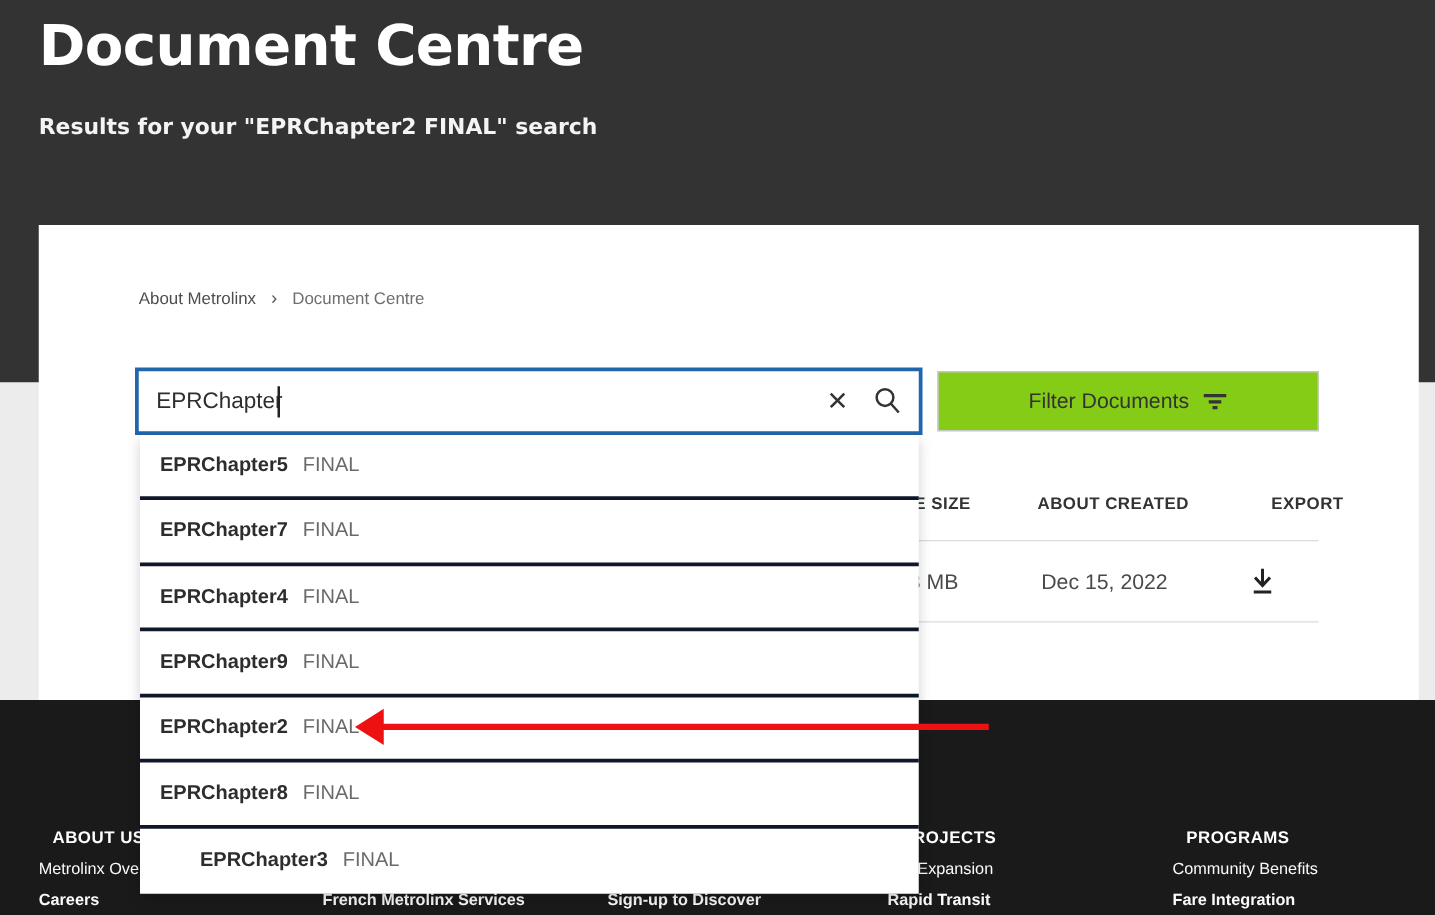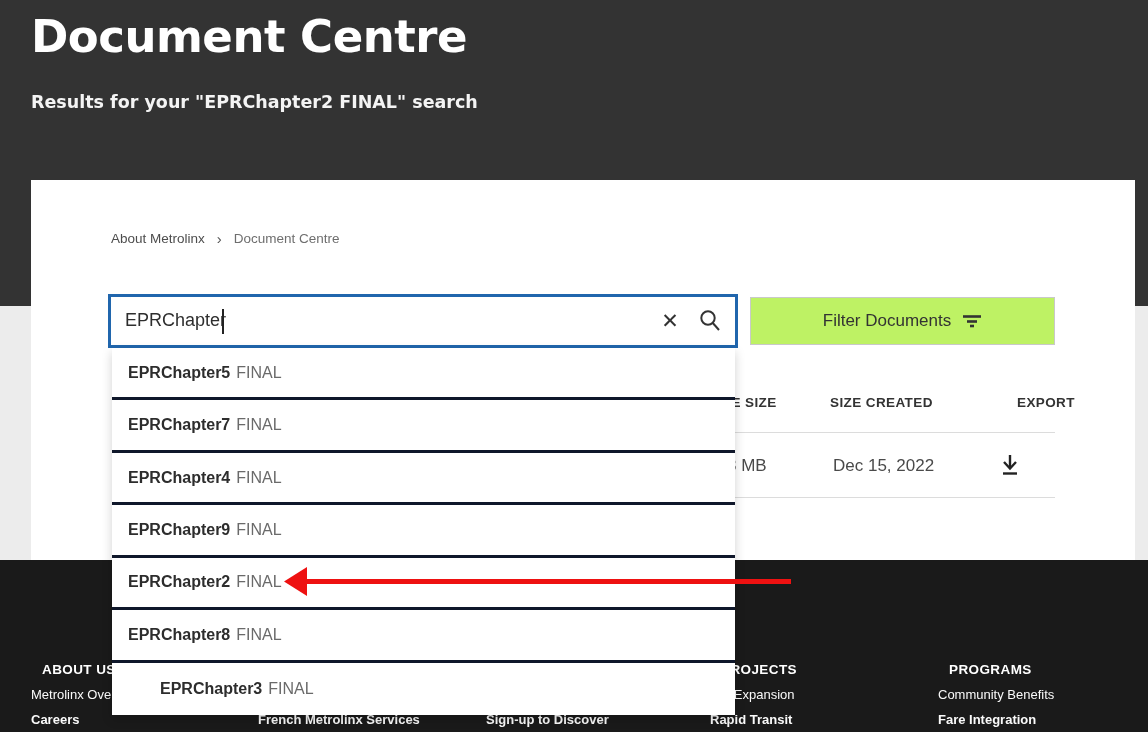--- a/index.html
+++ b/index.html
@@ -33,41 +33,41 @@
     border:3px solid #2066ad;box-sizing:border-box;z-index:6;}
   .search-input{position:absolute;left:14px;top:0;height:46px;width:470px;border:none;outline:none;
     font-family:"Liberation Sans",sans-serif;font-size:18px;color:#2e2e2e;background:transparent;padding:0;}
   .caret{position:absolute;left:111px;top:12px;width:2px;height:25px;background:#222;}
   .icon-btn{position:absolute;top:11px;width:26px;height:26px;border:none;background:transparent;
     padding:0;cursor:pointer;display:flex;align-items:center;justify-content:center;}
   .clear-btn{right:52px;font-size:21px;color:#333;font-family:"DejaVu Sans",sans-serif;}
   .mag-btn{right:12px;}
 
   
-  .filter-btn{left:750px;top:297px;width:305px;height:48px;background:#bef264;border:1px solid #c9c9c9;
+  .filter-btn{left:750px;top:297px;width:305px;height:48px;background:#84cc16;border:1px solid #c9c9c9;
     box-sizing:border-box;z-index:4;display:flex;align-items:center;justify-content:center;gap:11px;
     font-size:17px;color:#333;cursor:pointer;font-family:"Liberation Sans",sans-serif;}
 
   
   .th{top:395px;font-size:13.5px;font-weight:bold;letter-spacing:0.4px;color:#333;z-index:4;}
   .th-size{left:710px;} .th-date{left:830px;} .th-export{left:981px;margin-left:36px;}
   .tline{height:1px;background:#dcdcdc;left:112px;width:943px;z-index:4;}
   .tline1{top:432px;} .tline2{top:497px;}
   .td{top:456px;font-size:17px;color:#4a4a4a;z-index:4;}
   .td-size{left:727px;} .td-date{left:833px;}
   .dl-btn{left:997px;top:452px;width:26px;height:28px;z-index:4;background:transparent;border:none;padding:0;cursor:pointer;}
 
   
   .dropdown{left:112px;top:348px;width:623px;height:367px;background:#ffffff;z-index:10;
     box-shadow:0 4px 10px rgba(0,0,0,0.18);}
   .ac-item{height:52.43px;box-sizing:border-box;display:flex;align-items:center;
     padding-left:16px;border-bottom:3px solid #0f172a;font-size:16px;cursor:pointer;}
   .ac-item:last-child{border-bottom:none;padding-left:48px;}
   .ac-name{font-weight:bold;color:#2d2d2d;}
-  .ac-suffix{color:#6a6a6a;margin-left:6px;}
+  .ac-suffix{color:#6a6a6a;margin-left:12px;}
 
   
   .arrow-svg{left:280px;top:560px;width:515px;height:42px;z-index:20;pointer-events:none;}
 
   
   .f-el{position:absolute;white-space:nowrap;}
   .fhead{top:102px;font-size:13.5px;font-weight:bold;color:#ffffff;letter-spacing:0.4px;margin-left:11px;}
   .flink{font-size:13px;color:#fafafa;cursor:pointer;}
   .r1{top:127px;} .r2{top:152px;font-weight:bold;}
   .c1{left:31px;} .c2{left:258px;} .c3{left:486px;} .c4{left:710px;} .c5{left:938px;}
@@ -83,21 +83,21 @@
 
 <div class="abs card"></div>
 
 <nav class="abs breadcrumb">
   <span>About Metrolinx</span>
   <span class="crumb-sep">›</span>
   <span class="crumb-2">Document Centre</span>
 </nav>
 
 <div class="abs th th-size">FILE SIZE</div>
-<div class="abs th th-date">SIZE CREATED</div>
+<div class="abs th th-date">ABOUT CREATED</div>
 <div class="abs th th-export">EXPORT</div>
 <div class="abs tline tline1"></div>
 <div class="abs td td-size">3 MB</div>
 <div class="abs td td-date">Dec 15, 2022</div>
 <button class="abs dl-btn" title="">
   <svg width="24" height="26" viewBox="0 0 24 26">
     <line x1="12" y1="3" x2="12" y2="16" stroke="#222" stroke-width="2.4"></line>
     <polyline points="6,10 12,16.5 18,10" fill="none" stroke="#222" stroke-width="2.4"></polyline>
     <line x1="5" y1="21.5" x2="19" y2="21.5" stroke="#222" stroke-width="2.4"></line>
   </svg>

